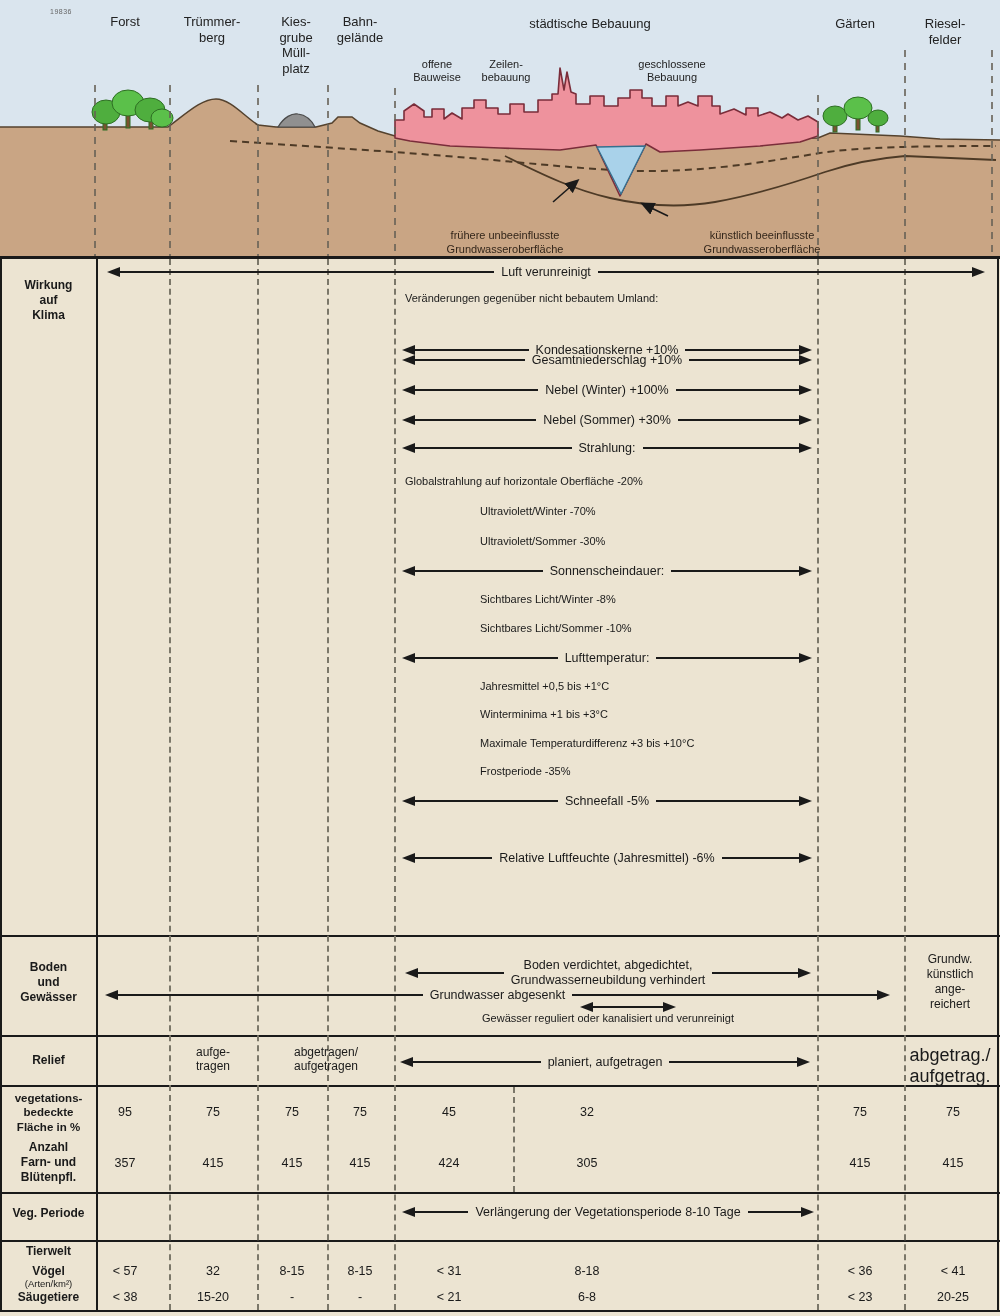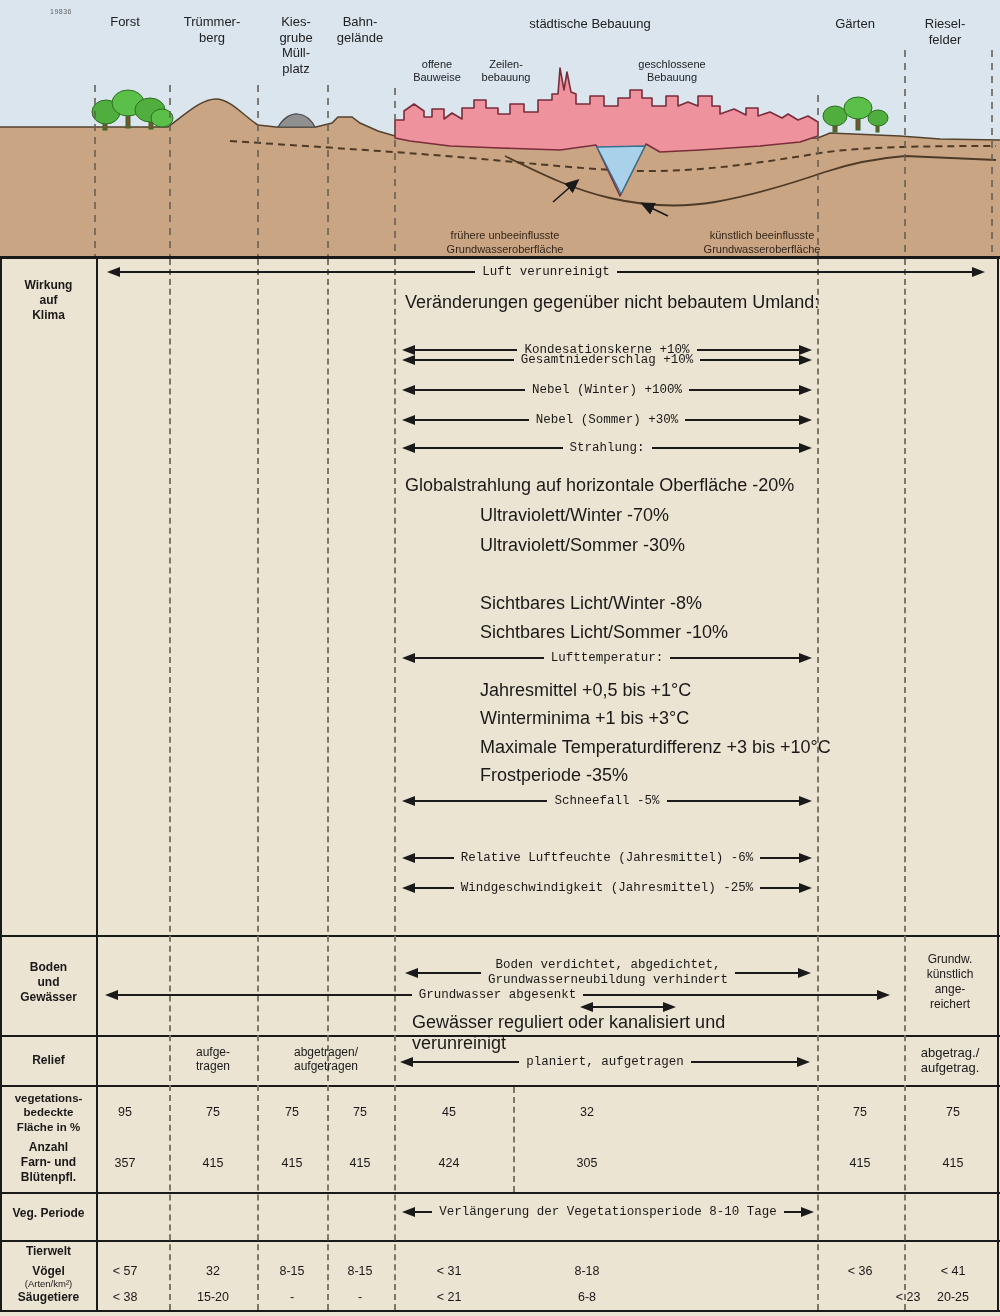--- a/index.html
+++ b/index.html
@@ -11,25 +11,25 @@
   .zlabel{font-size:13px;line-height:1.2;color:#222;}
   .sublabel{font-size:11px;line-height:1.2;color:#222;}
   .gwlabel{font-size:11px;line-height:1.25;color:#33261a;margin-top:28px;}
   .corner{font-size:7px;color:#666;letter-spacing:.5px;}
   .rowlabel{left:0;width:97px;font-weight:bold;font-size:12px;line-height:1.25;
             text-align:center;white-space:pre-line;}
   .rowlabel.small{font-size:11.5px;}
   .unit{font-weight:normal;font-size:9.5px;}
   .arrowitem{position:absolute;display:flex;align-items:center;height:16px;font-size:12.5px;}
   .arrowitem .ln{flex:1;height:2px;background:#1a1a1a;min-width:6px;}
-  .arrowitem .lbl{padding:0 7px;white-space:pre-line;text-align:center;line-height:1.2;font-family:Liberation Mono, monospace;}
+  .arrowitem .lbl{padding:0 7px;white-space:pre-line;text-align:center;line-height:1.2;}
   .ah{width:0;height:0;border-top:5px solid transparent;border-bottom:5px solid transparent;}
   .ah.l{border-right:13px solid #1a1a1a;}
   .ah.r{border-left:13px solid #1a1a1a;}
-  .plainitem{position:absolute;font-size:18px;}
+  .plainitem{position:absolute;font-size:11px;}
   .val{position:absolute;transform:translateX(-50%);font-size:12.5px;}
   .vdash{position:absolute;width:0;border-left:2px dashed #7b7769;}
   .vsolid{position:absolute;width:2px;background:#1a1a1a;}
   .hline{position:absolute;left:0;width:1000px;height:2px;background:#1a1a1a;}
 </style>
 </head>
 <body>
 
 <div id="stage">
 
@@ -193,20 +193,27 @@
   <div class="arrowitem" style="left:402px;top:440px;width:410px">
     <span class="ah l"></span>
       <span class="ln"></span>
       <span class="lbl">Strahlung:</span>
       <span class="ln"></span>
       <span class="ah r"></span>
   </div>
   <div class="plainitem" style="left:405px;top:475px">Globalstrahlung auf horizontale Oberfläche -20%</div>
   <div class="plainitem" style="left:480px;top:505px">Ultraviolett/Winter -70%</div>
   <div class="plainitem" style="left:480px;top:535px">Ultraviolett/Sommer -30%</div>
+  <div class="arrowitem" style="left:402px;top:563px;width:410px">
+    <span class="ah l"></span>
+      <span class="ln"></span>
+      <span class="lbl">Sonnenscheindauer:</span>
+      <span class="ln"></span>
+      <span class="ah r"></span>
+  </div>
   <div class="plainitem" style="left:480px;top:593px">Sichtbares Licht/Winter -8%</div>
   <div class="plainitem" style="left:480px;top:622px">Sichtbares Licht/Sommer -10%</div>
   <div class="arrowitem" style="left:402px;top:650px;width:410px">
     <span class="ah l"></span>
       <span class="ln"></span>
       <span class="lbl">Lufttemperatur:</span>
       <span class="ln"></span>
       <span class="ah r"></span>
   </div>
   <div class="plainitem" style="left:480px;top:680px">Jahresmittel +0,5 bis +1°C</div>
@@ -217,27 +224,20 @@
     <span class="ah l"></span>
       <span class="ln"></span>
       <span class="lbl">Schneefall -5%</span>
       <span class="ln"></span>
       <span class="ah r"></span>
   </div>
   <div class="arrowitem" style="left:402px;top:850px;width:410px">
     <span class="ah l"></span>
       <span class="ln"></span>
       <span class="lbl">Relative Luftfeuchte (Jahresmittel) -6%</span>
-      <span class="ln"></span>
-      <span class="ah r"></span>
-  </div>
-  <div class="arrowitem" style="left:402px;top:880px;width:410px">
-    <span class="ah l"></span>
-      <span class="ln"></span>
-      <span class="lbl">Windgeschwindigkeit (Jahresmittel) -25%</span>
       <span class="ln"></span>
       <span class="ah r"></span>
   </div>
 
   <div class="abs rowlabel pre" style="top:960px">Boden
 und
 Gewässer</div>
   <div class="arrowitem" style="left:405px;top:958px;width:406px;height:30px">
     <span class="ah l"></span>
       <span class="ln"></span>
@@ -269,21 +269,21 @@
 tragen</div>
   <div class="abs cx pre" style="left:326px;top:1045px;font-size:12px">abgetragen/
 aufgetragen</div>
   <div class="arrowitem" style="left:400px;top:1054px;width:410px">
     <span class="ah l"></span>
       <span class="ln"></span>
       <span class="lbl">planiert, aufgetragen</span>
       <span class="ln"></span>
       <span class="ah r"></span>
   </div>
-  <div class="abs cx pre" style="left:950px;top:1045px;font-size:13px">abgetrag./
+  <div class="abs cx pre" style="left:950px;top:1045px;font-size:18px">abgetrag./
 aufgetrag.</div>
 
   <div class="abs rowlabel pre small" style="top:1091px">vegetations-
 bedeckte
 Fläche in %</div>
   <div class="val" style="left:125px;top:1105px">95</div>
   <div class="val" style="left:213px;top:1105px">75</div>
   <div class="val" style="left:292px;top:1105px">75</div>
   <div class="val" style="left:360px;top:1105px">75</div>
   <div class="val" style="left:449px;top:1105px">45</div>
@@ -324,16 +324,16 @@
   <div class="val" style="left:860px;top:1264px">&lt; 36</div>
   <div class="val" style="left:953px;top:1264px">&lt; 41</div>
 
   <div class="abs rowlabel" style="top:1290px">Säugetiere</div>
   <div class="val" style="left:125px;top:1290px">&lt; 38</div>
   <div class="val" style="left:213px;top:1290px">15-20</div>
   <div class="val" style="left:292px;top:1290px">-</div>
   <div class="val" style="left:360px;top:1290px">-</div>
   <div class="val" style="left:449px;top:1290px">&lt; 21</div>
   <div class="val" style="left:587px;top:1290px">6-8</div>
-  <div class="val" style="left:908px;top:1290px">&lt; 23</div>
+  <div class="val" style="left:860px;top:1290px">&lt; 23</div>
   <div class="val" style="left:953px;top:1290px">20-25</div>
 
 </div>
 
 </body></html>

